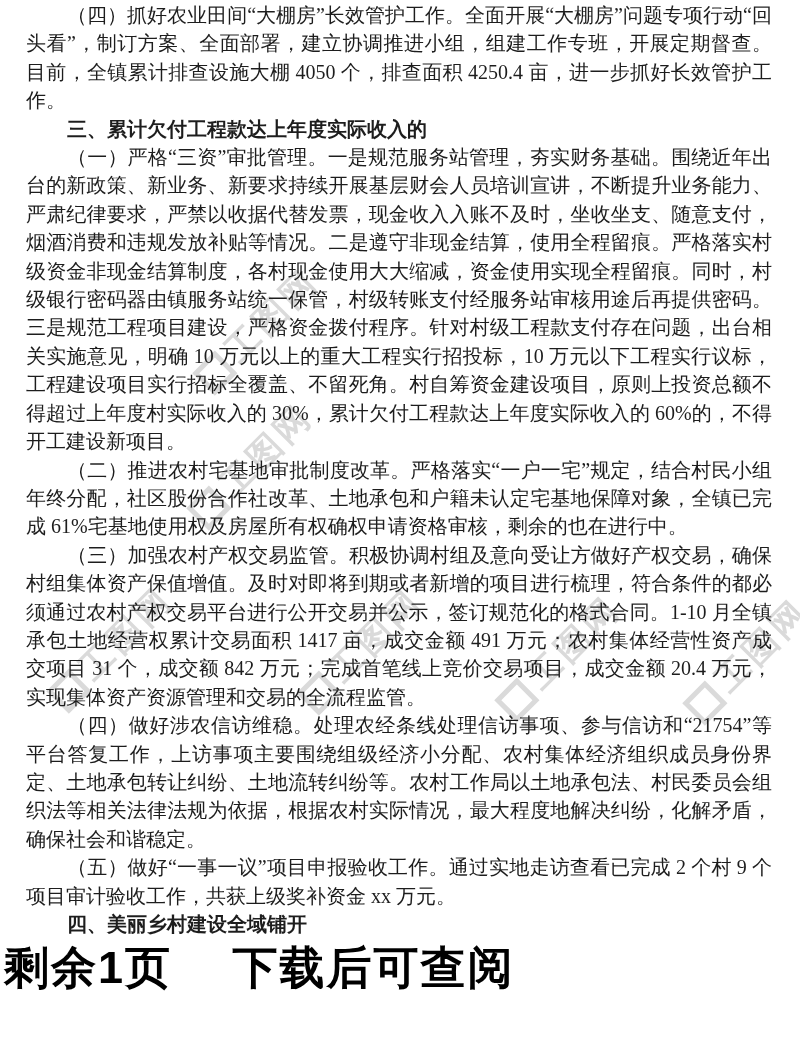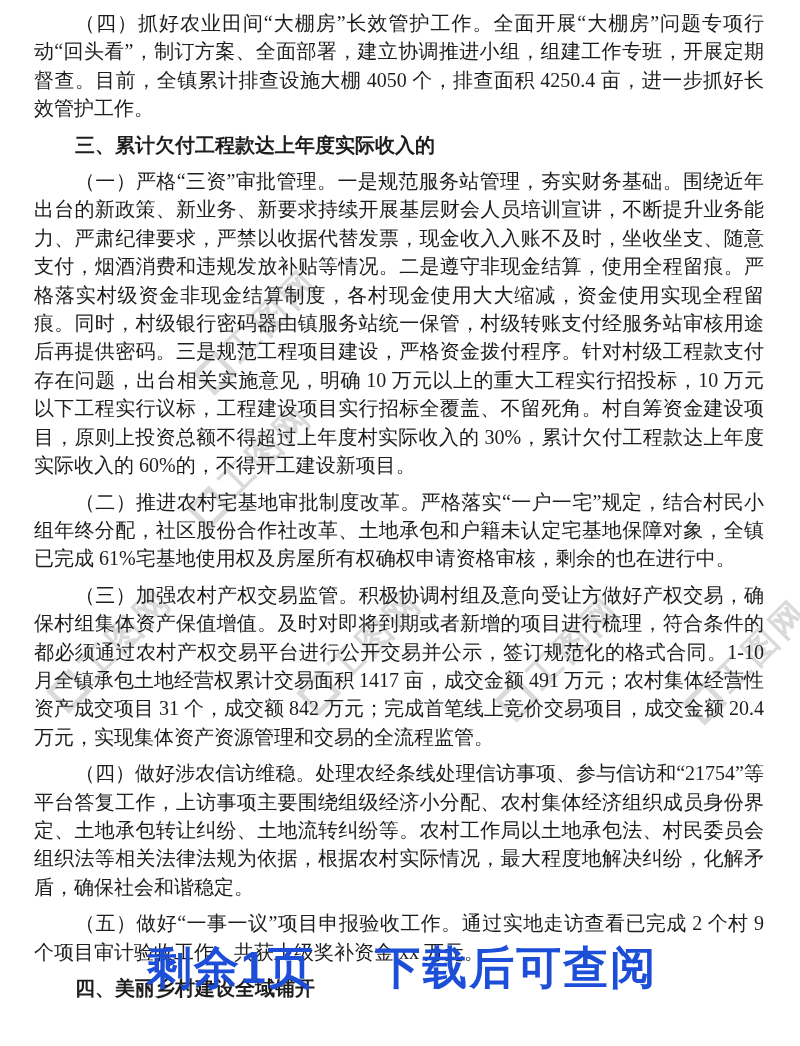--- a/index.html
+++ b/index.html
@@ -33,29 +33,29 @@
   .doc {
     position:absolute;
     left:26px; top:1px;
     width:746px;
     z-index:1;
     font-size:20px;
     line-height:28.4px;
     color:#1d1d1d;
     text-align:justify;
   }
-  .doc p { margin:8px; text-indent:2.05em; }
+  .doc p { margin:0; text-indent:2.05em; }
   .doc p.heading { font-weight:600; }
   
   .promo {
     position:absolute;
     left:4px; right:0; top:938px;
     z-index:2;
-    text-align:center;
-    color:#1d4ed8;
+    text-align:left;
+    color:#000000;
     font-family:"Liberation Sans","DejaVu Sans",sans-serif;
     font-weight:bold;
     font-size:45px;
     letter-spacing:2px;
     white-space:nowrap;
   }
   .promo .gap { margin-left:46px; }
 </style>
 </head>
 <body>

